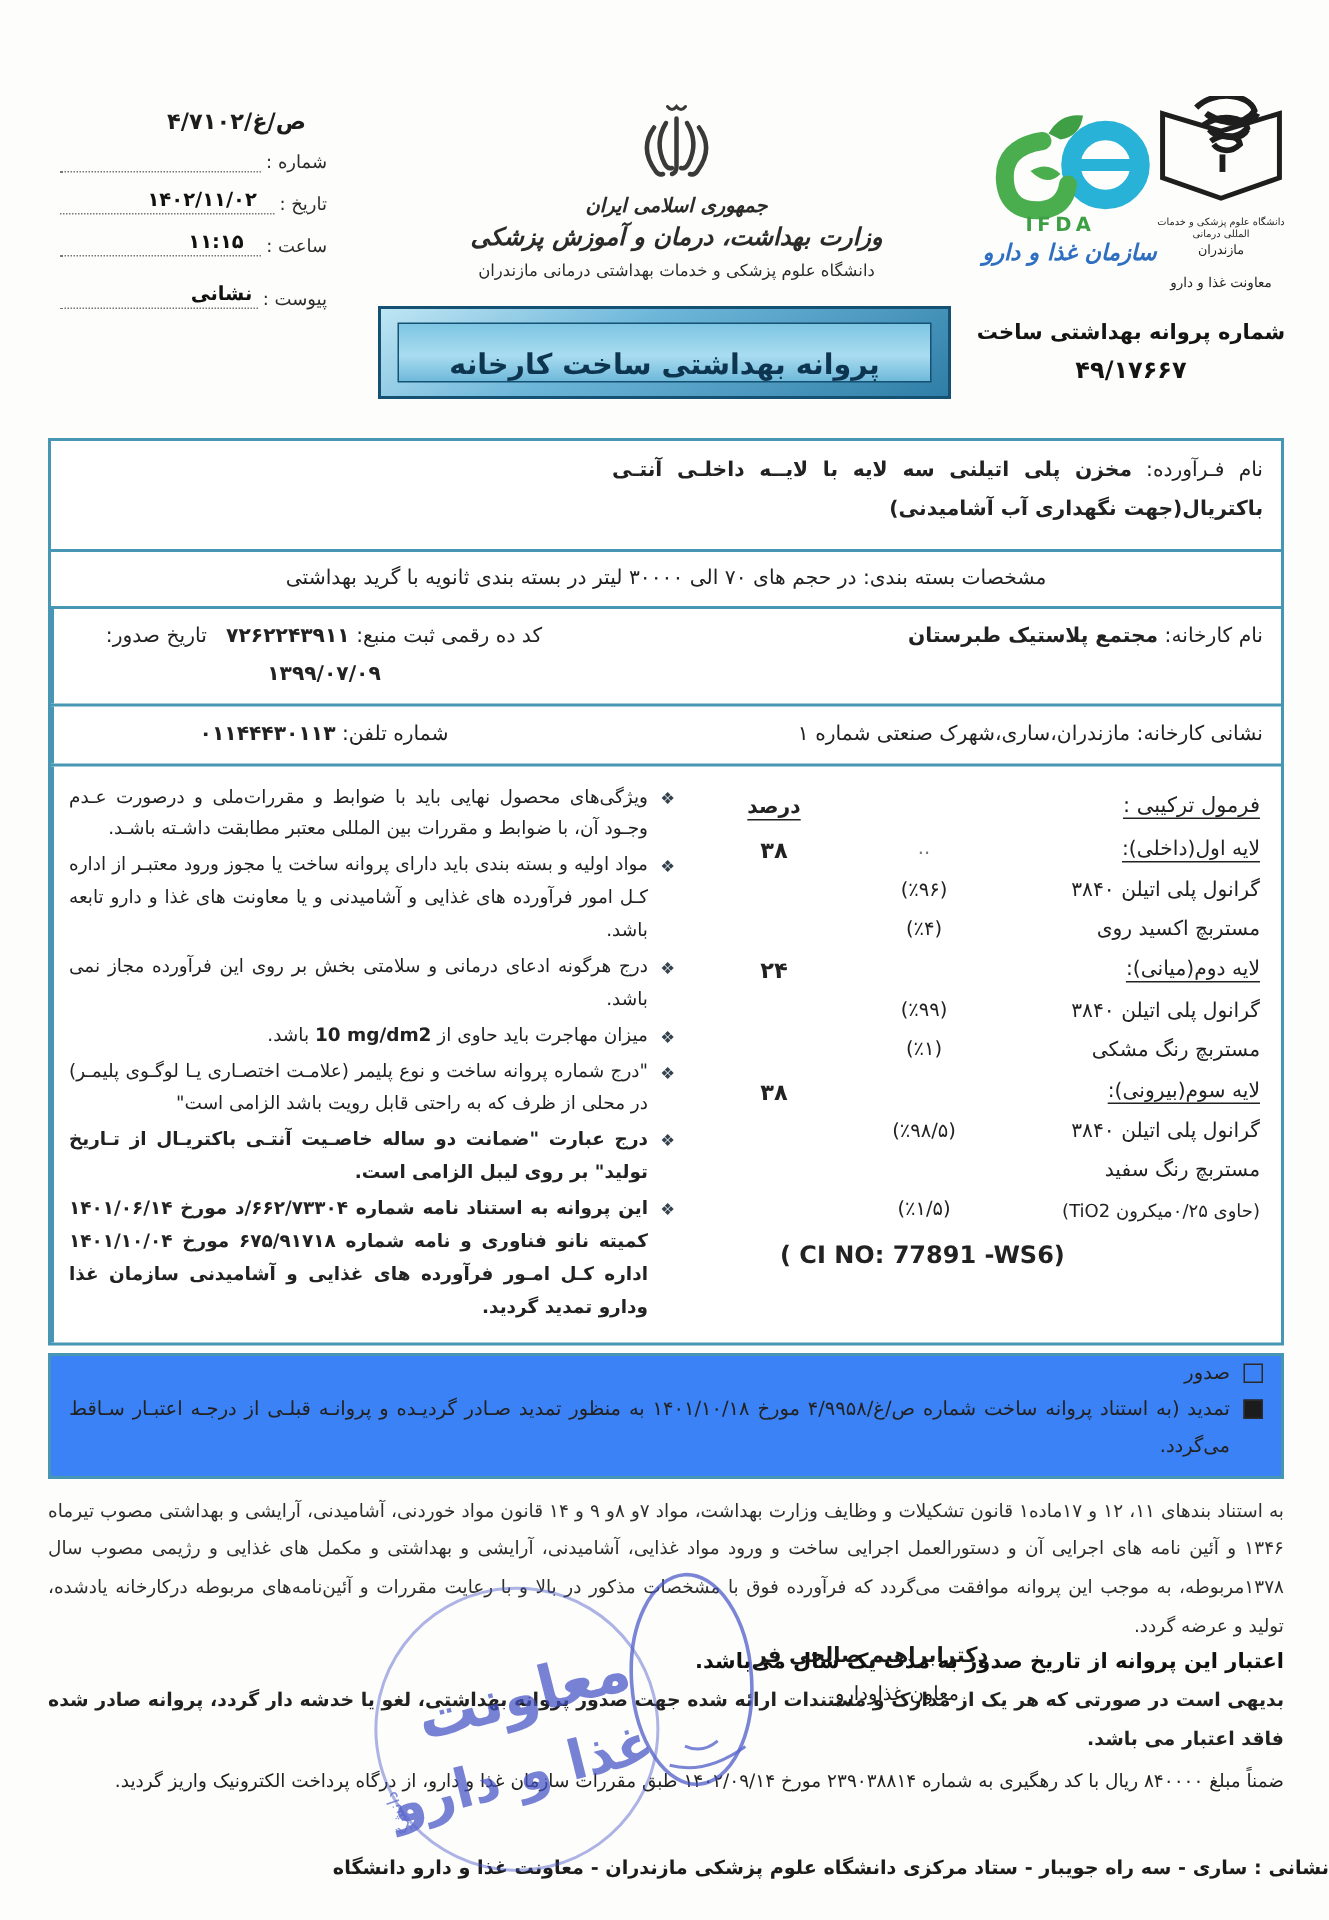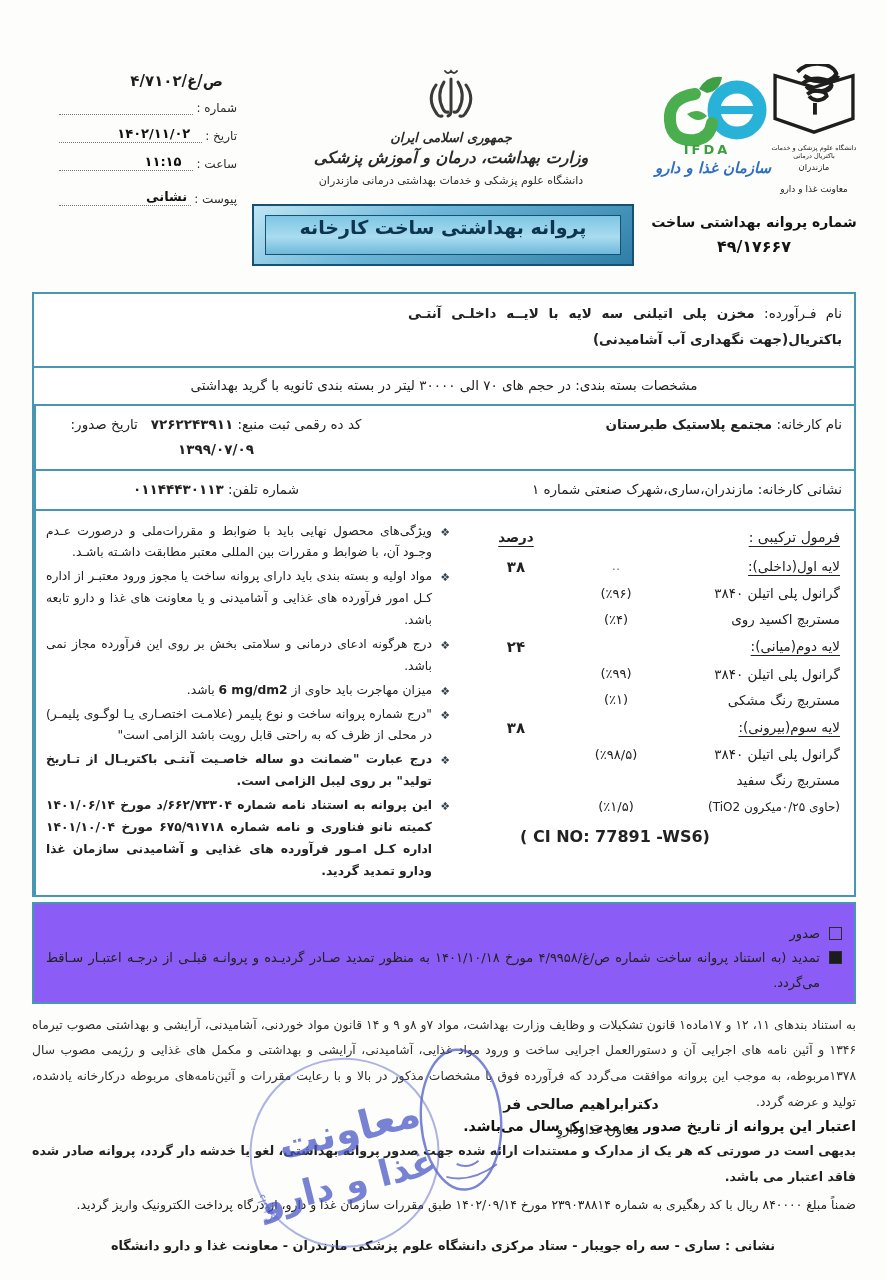--- a/index.html
+++ b/index.html
@@ -1,21 +1,21 @@
 <!DOCTYPE html>
 <html lang="fa"><head>
 <meta charset="utf-8">
 <style>
   * { margin:0; padding:0; box-sizing:border-box; }
   html,body { width:886px; height:1280px; }
   body { font-family:"DejaVu Sans", sans-serif; background:#f6f6f2; direction:rtl; color:#222; }
   .page { position:relative; width:886px; height:1280px; background:#fdfdfb; overflow:hidden; }
 
   
-  .hdr-left { position:absolute; left:59px; top:72px; width:178px; font-size:12px; color:#333; }
+  .hdr-left { position:absolute; left:40px; top:72px; width:178px; font-size:12px; color:#333; }
   .doc-number { font-weight:bold; font-size:15px; color:#1d1d1d; margin:0 14px 10px 0; letter-spacing:.5px; }
   .hrow { display:flex; align-items:flex-end; margin-bottom:13px; }
   .hrow .lbl { white-space:nowrap; font-size:12px; color:#2c2c2c; }
   .hrow .dots { flex:1; border-bottom:1px dotted #777; height:15px; position:relative; margin-right:3px; }
   .hrow .val { position:absolute; right:12px; bottom:1px; font-weight:bold; font-size:13px; color:#111; white-space:nowrap; }
 
   .ministry { position:absolute; left:296px; top:66px; width:310px; text-align:center; color:#2b2b2b; }
   .ministry .l1 { font-size:13px; font-weight:bold; font-style:italic; margin-top:2px; }
   .ministry .l2 { font-size:16px; font-weight:bold; font-style:italic; margin-top:3px; }
   .ministry .l3 { font-size:11px; margin-top:7px; }
@@ -23,21 +23,21 @@
   .ifda { position:absolute; left:646px; top:74px; width:140px; text-align:center; }
   .univ { position:absolute; left:762px; top:64px; width:104px; text-align:center; color:#222; }
   .univ .t1 { font-size:6.5px; margin-top:2px; }
   .univ .t2 { font-size:8.5px; margin-top:2px; }
   .univ .t3 { font-size:9px; margin-top:12px; }
 
   
   .banner { position:absolute; left:252px; top:204px; width:382px; height:62px;
             background:linear-gradient(150deg,#bfe6f4 0%,#6db6d9 40%,#2f7ea7 100%);
             border:2px solid #155172; padding:9px 11px; }
-  .banner-face { width:100%; height:100%; border:1px solid #155172; display:flex; align-items:flex-start; justify-content:center;
+  .banner-face { width:100%; height:100%; border:1px solid #155172; display:flex; align-items:flex-end; justify-content:center;
             background:linear-gradient(180deg,#7ec6e3 0%,#a9dcf0 55%,#6fb9da 100%); }
   .banner-face span { font-size:19px; font-weight:bold; color:#0d3550; }
 
   .licno { position:absolute; left:642px; top:214px; width:224px; text-align:center; }
   .licno .lab { font-size:14px; font-weight:bold; color:#141414; }
   .licno .num { font-size:16px; font-weight:bold; color:#141414; margin-top:7px; letter-spacing:1px; }
 
   
   .content { position:absolute; left:32px; top:292px; width:824px; }
   .doc-table { border:2px solid #4796b4; background:#fff; }
@@ -68,38 +68,38 @@
   .fsmall { font-size:12px; }
   .fci { text-align:left; padding-left:48px; font-size:16px; font-weight:bold; direction:ltr; margin-top:2px; }
 
   .note { display:flex; font-size:12.3px; line-height:1.78; margin-bottom:2px; text-align:justify; color:#222; }
   .note .bullet { flex:none; width:18px; color:#33424e; font-size:11px; padding-top:2px; }
   .note .ntext { flex:1; }
   .note.bold .ntext { font-weight:bold; }
   .ltrchunk { direction:ltr; unicode-bidi:embed; font-weight:bold; }
 
   
-  .issue-box { border:2px solid #4796b4; background:#8b5cf6; margin-top:5px; padding:18px 12px 6px; }
+  .issue-box { border:2px solid #4796b4; background:#3b82f6; margin-top:5px; padding:0 12px 6px; }
   .iline { display:flex; align-items:flex-start; font-size:13px; line-height:1.9; }
   .cb { flex:none; width:13px; height:13px; border:1.6px solid #2b2b2b; margin-left:9px; margin-top:5px; }
   .cb.filled { background:#1c1c1c; }
   .renew-text { text-align:justify; }
 
   
   .legal { margin-top:9px; font-size:12.3px; line-height:2.1; text-align:justify; color:#2e2e2e; }
   .validity { font-size:14px; font-weight:bold; margin-top:2px; color:#111; }
   .disclaimer { font-size:12.6px; font-weight:600; line-height:2.1; margin-top:4px; text-align:justify; }
   .payment { font-size:12.3px; line-height:2.0; margin-top:2px; }
 
   
   .sig { position:absolute; left:476px; top:1096px; width:210px; text-align:center; z-index:3; }
   .sig .name { font-size:14px; font-weight:bold; color:#1a1a1a; }
   .sig .title { font-size:13px; margin-top:10px; margin-left:34px; color:#1a1a1a; }
   .stamp-wrap { position:absolute; left:222px; top:1042px; width:300px; height:210px; transform:rotate(-14deg); z-index:2; opacity:.88; }
-  .footer { position:absolute; left:0; top:1238px; width:886px; text-align:center; font-size:12.8px; font-weight:bold; color:#1c1c1c; }
+  .footer { position:absolute; left:0; top:1238px; width:886px; text-align:right; font-size:12.8px; font-weight:bold; color:#1c1c1c; }
 </style>
 </head>
 <body>
 
 <div class="page">
 
   <div class="hdr-left">
     <div class="doc-number">ص/غ/۴/۷۱۰۲</div>
     <div class="hrow">
       <span class="lbl">شماره :</span>
@@ -156,21 +156,21 @@
   <div class="univ">
     <svg width="88" height="74" viewBox="0 0 90 76">
       <g stroke="#1e1e1e" fill="none" stroke-width="3.4">
         <path d="M5 12 L45 24 L85 12 L85 56 L45 70 L5 56 Z"></path>
         <path d="M28 8 C40 -4 64 -2 68 10 C60 22 40 18 35 12 C52 22 66 20 70 12" stroke-width="4"></path>
         <path d="M33 20 C44 12 61 14 63 22 C55 31 41 28 37 23 C50 31 60 29 63 23" stroke-width="4"></path>
         <path d="M38 31 C46 25 57 27 58 33 C51 40 43 37 40 33" stroke-width="4"></path>
         <path d="M46 40 V52" stroke-width="4"></path>
       </g>
     </svg>
-    <div class="t1">دانشگاه علوم پزشکی و خدمات باکتریال درمانی</div>
+    <div class="t1">دانشگاه علوم پزشکی و خدمات المللی درمانی</div>
     <div class="t2">مازندران</div>
     <div class="t3">معاونت غذا و دارو</div>
   </div>
 
   <div class="banner">
     <div class="banner-face">
       <span>پروانه بهداشتی ساخت کارخانه</span>
     </div>
   </div>
 
@@ -293,21 +293,21 @@
           <div class="note">
             <span class="bullet">❖</span>
             <span class="ntext">مواد اولیه و بسته بندی باید دارای پروانه ساخت یا مجوز ورود معتبـر از اداره کـل امور فرآورده های غذایی و آشامیدنی و یا معاونت های غذا و دارو تابعه باشد.</span>
           </div>
           <div class="note">
             <span class="bullet">❖</span>
             <span class="ntext">درج هرگونه ادعای درمانی و سلامتی بخش بر روی این فرآورده مجاز نمی باشد.</span>
           </div>
           <div class="note">
             <span class="bullet">❖</span>
-            <span class="ntext"><span>میزان مهاجرت باید حاوی از </span><span class="ltrchunk">6 mg/dm2</span><span> باشد.</span></span>
+            <span class="ntext"><span>میزان مهاجرت باید حاوی از </span><span class="ltrchunk">10 mg/dm2</span><span> باشد.</span></span>
           </div>
           <div class="note">
             <span class="bullet">❖</span>
             <span class="ntext">"درج شماره پروانه ساخت و نوع پلیمر (علامـت اختصـاری یـا لوگـوی پلیمـر) در محلی از ظرف که به راحتی قابل رویت باشد الزامی است"</span>
           </div>
           <div class="note bold">
             <span class="bullet">❖</span>
             <span class="ntext">درج عبارت "ضمانت دو ساله خاصـیت آنتـی باکتریـال از تـاریخ تولید" بر روی لیبل الزامی است.</span>
           </div>
           <div class="note bold">

